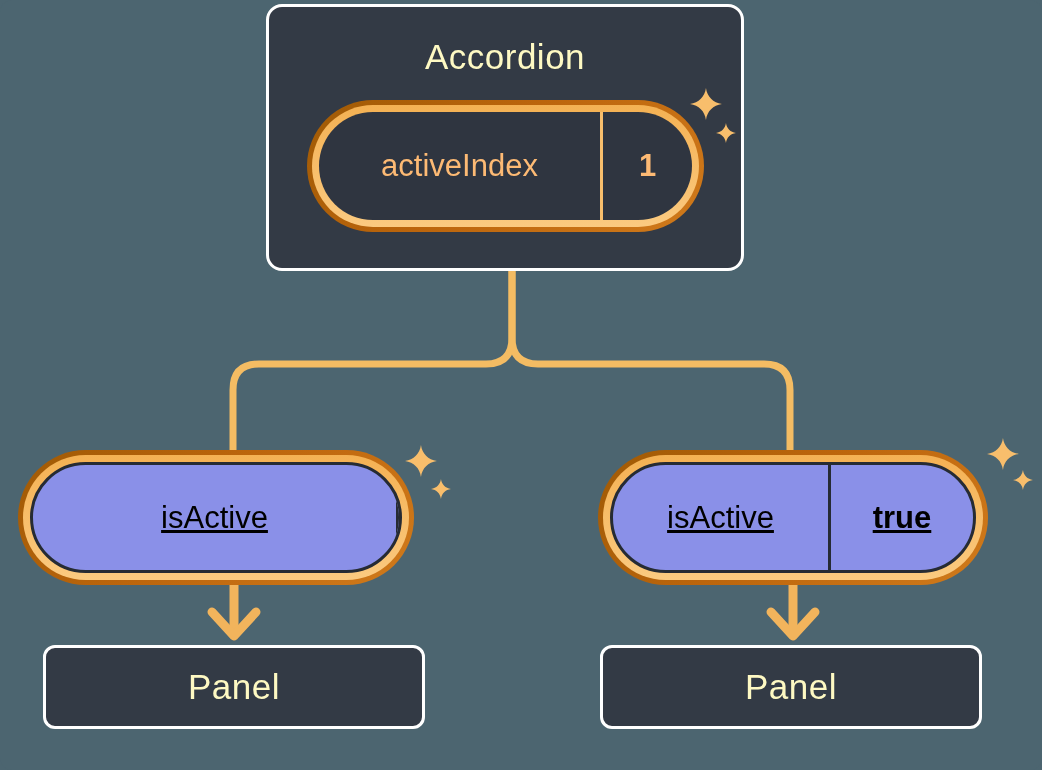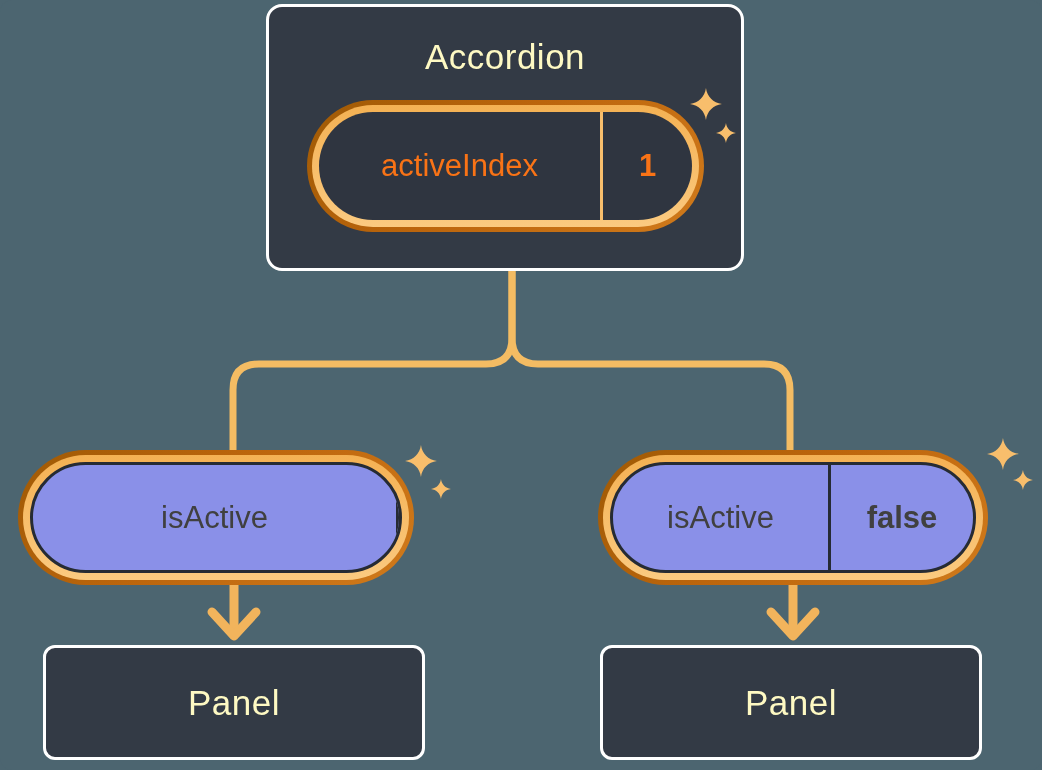--- a/index.html
+++ b/index.html
@@ -23,21 +23,21 @@
   }
   .box-title{
     color:#fef9c3;
     font-size:35px;
     font-weight:500;
     text-align:center;
     letter-spacing:.5px;
   }
   .accordion-box{left:266px;top:4px;width:478px;height:267px;padding-top:30px;}
   .panel-box{
-    width:382px;height:115px;border-radius:12px;
+    width:382px;height:84px;border-radius:12px;
     display:flex;align-items:center;justify-content:center;
   }
   .panel-left{left:43px;top:645px;}
   .panel-right{left:600px;top:645px;}
 
   
   .ring-outer{
     position:absolute;
     border-radius:999px;
     padding:5px;
@@ -59,32 +59,32 @@
   .pill-section{
     display:flex;align-items:center;justify-content:center;
     font-size:31px;
   }
   .pill-name{flex:1;}
   .pill-value{font-weight:700;}
 
   
   .state-ring{left:307px;top:100px;width:397px;height:132px;}
   .state-pill{background:#2F3540;}
-  .state-pill .pill-section{color:#f97316;}
+  .state-pill .pill-section{color:#fdba74;}
   .state-pill .divider{width:3px;background:#F8BE6C;}
   .state-pill .pill-value{width:89px;}
 
   
   .prop-ring-left{left:18px;top:450px;width:396px;height:135px;}
   .prop-ring-right{left:598px;top:450px;width:390px;height:135px;}
   .prop-pill{
     background:#8A90E8;
     border:3px solid #262B33;
   }
-  .prop-pill .pill-section{color:#404040;}
+  .prop-pill .pill-section{color:#000000;text-decoration:underline;}
   .prop-pill .divider{width:3px;background:#262B33;}
   .prop-ring-left .pill-value{width:154px;}
   .prop-ring-right .pill-value{width:142px;}
 </style>
 </head>
 <body>
 
 <div class="stage">
 
   <svg class="layer" viewBox="0 0 1042 770">
@@ -121,21 +121,21 @@
         <div class="divider"></div>
       </div>
     </div>
   </div>
 
   <div class="ring-outer prop-ring-right">
     <div class="ring-inner">
       <div class="pill prop-pill">
         <div class="pill-section pill-name">isActive</div>
         <div class="divider"></div>
-        <div class="pill-section pill-value">false</div>
+        <div class="pill-section pill-value">true</div>
       </div>
     </div>
   </div>
 
   <div class="box panel-box panel-left">
     <div class="box-title">Panel</div>
   </div>
   <div class="box panel-box panel-right">
     <div class="box-title">Panel</div>
   </div>

